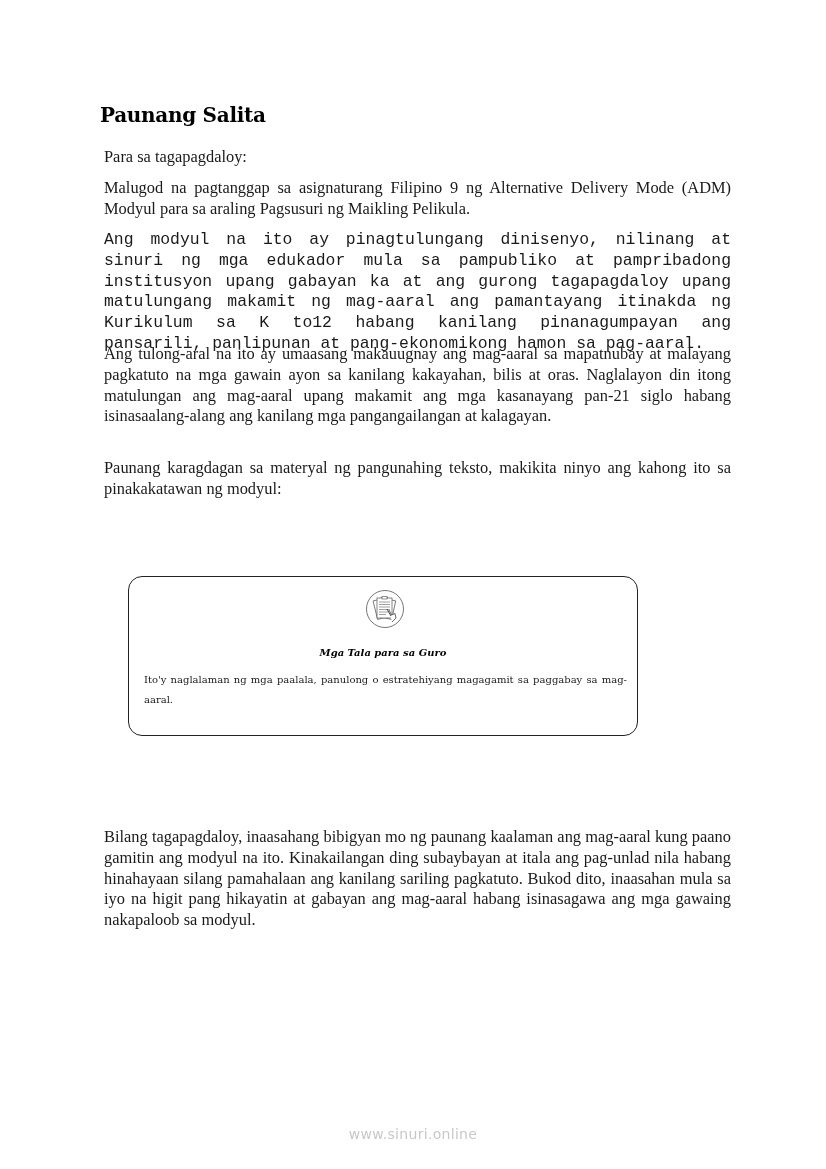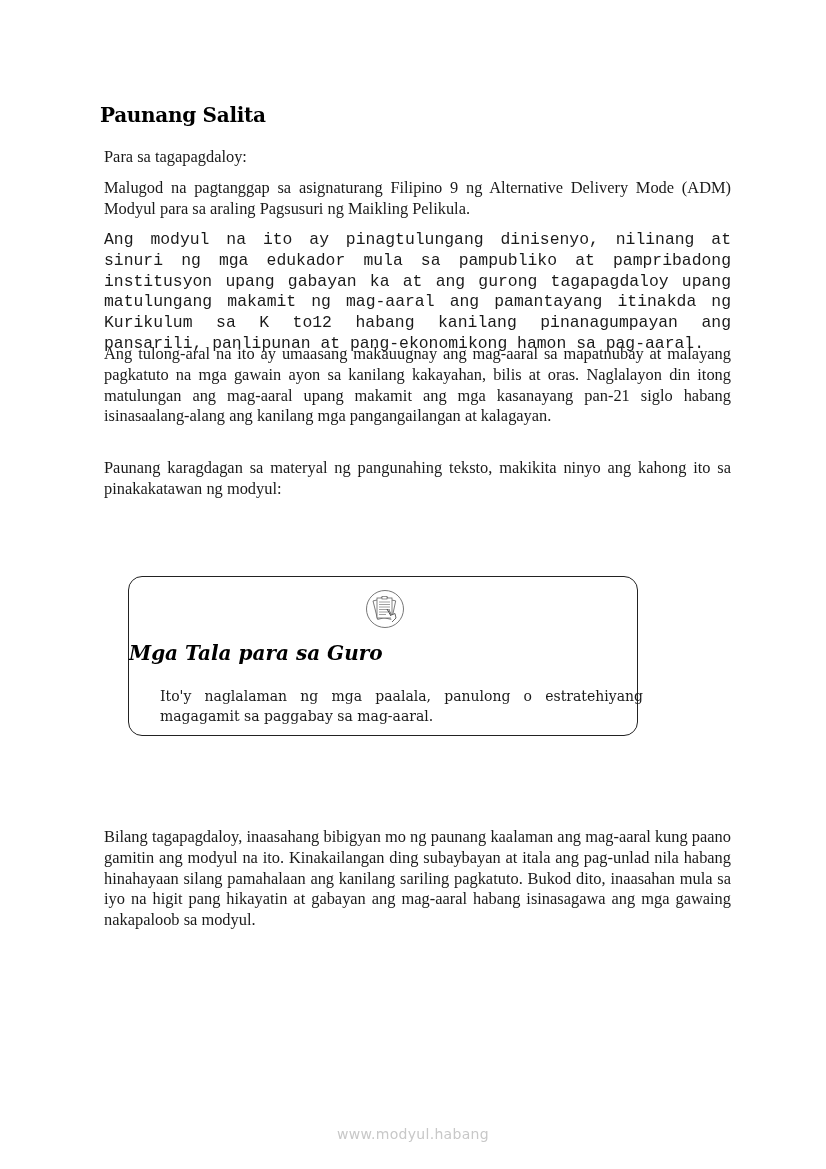--- a/index.html
+++ b/index.html
@@ -66,37 +66,37 @@
       left: 236px;
       top: 12px;
       width: 40px;
       height: 40px;
     }
     .notes-title {
       position: absolute;
       left: 0;
       top: 66px;
       width: 100%;
-      text-align: left;
+      text-align: center;
       margin: 0;
       font-family: "DejaVu Serif", serif;
       font-weight: bold;
       font-style: italic;
-      font-size: 20px;
+      font-size: 10px;
       line-height: 20px;
       color: #000;
     }
     .notes-body {
       position: absolute;
       left: 15px;
       top: 93px;
       width: 483px;
-      margin: 16px;
+      margin: 0;
       font-family: "DejaVu Serif", serif;
-      font-size: 14px;
+      font-size: 10px;
       line-height: 20px;
       text-align: justify;
       color: #1a1a1a;
     }
     .footer {
       position: absolute;
       left: 0;
       top: 1126px;
       width: 826px;
       text-align: center;
@@ -139,13 +139,13 @@
         <line x1="14" y1="25.5" x2="21" y2="25.5"></line>
       </g>
       <path d="M24 21 L26.5 26 L30 24.5 L31 29 L27 33" fill="#fff" stroke="#555" stroke-width="0.9"></path>
       <line x1="22" y1="20" x2="26" y2="27" stroke="#444" stroke-width="1"></line>
     </svg>
   </span>
   <p class="notes-title">Mga Tala para sa Guro</p>
   <p class="notes-body">Ito'y naglalaman ng mga paalala, panulong o estratehiyang magagamit sa paggabay sa mag-aaral.</p>
 </div>
 
-<div class="footer">www.modyul.habang</div>
+<div class="footer">www.sinuri.online</div>
 
 </body></html>

